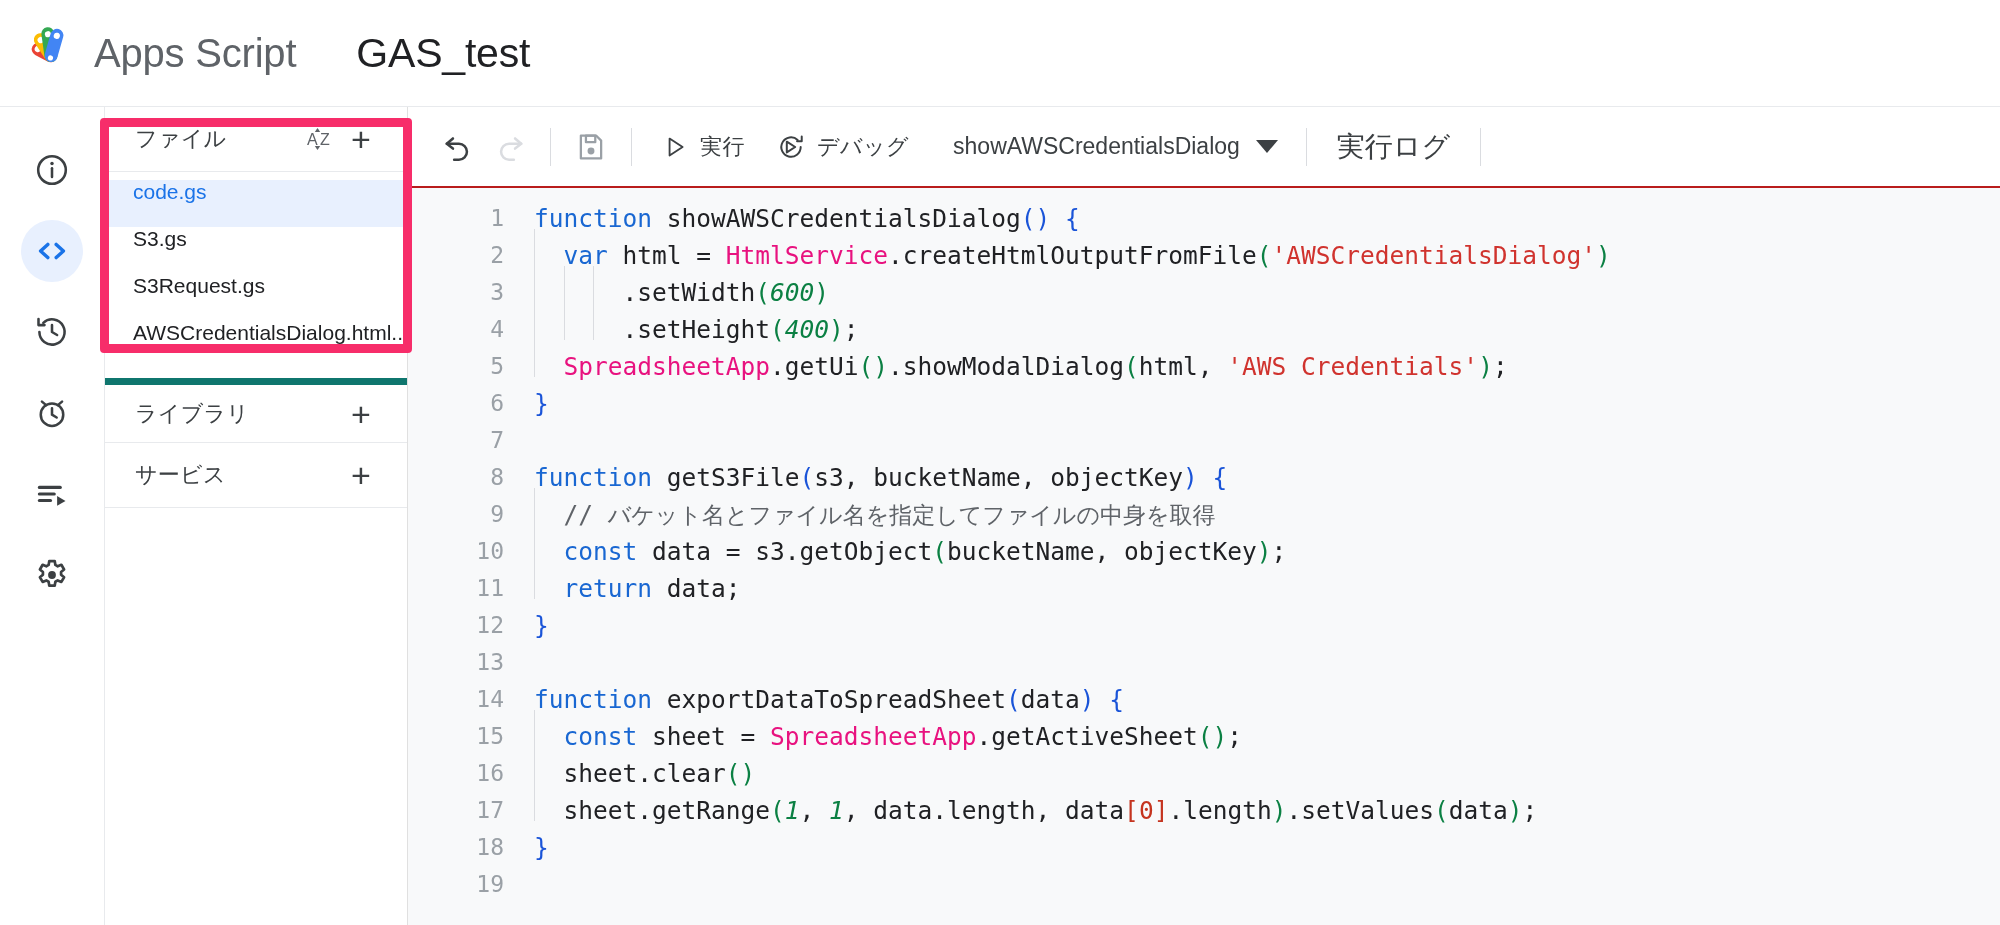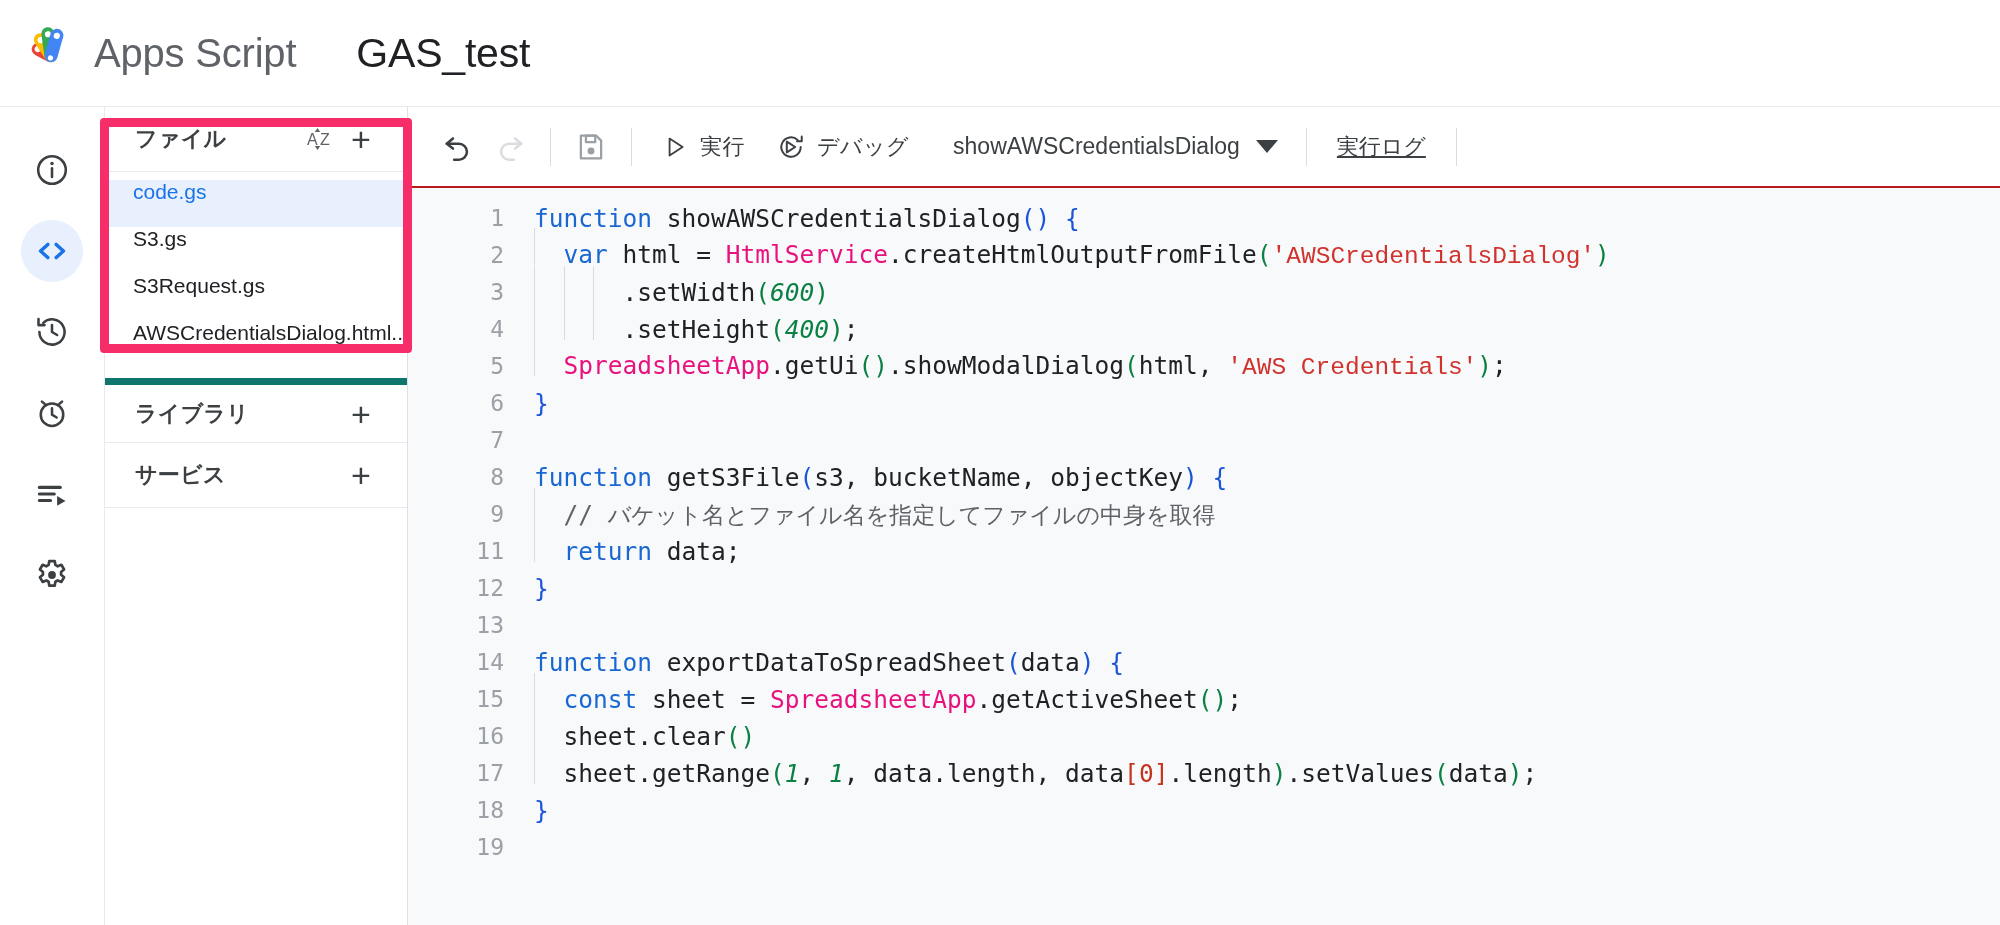--- a/index.html
+++ b/index.html
@@ -45,21 +45,21 @@
   .panel {
     position:absolute; left:104px; top:107px; width:304px; height:818px;
     background:#fff; border-right:1px solid #e0e0e0;
     border-left:1px solid #e8eaed;
   }
   .panel-sec-head {
     height:65px; display:flex; align-items:center;
     padding:0 26px 0 30px; border-bottom:1px solid #e8eaed;
   }
   .panel-sec-title {
-    font-size:22px; color:#3c4043; font-weight:700; flex:1;
+    font-size:22px; color:#3c4043; font-weight:400; flex:1;
     letter-spacing:0.3px; white-space:nowrap;
   }
   .icon-btn {
     width:40px; height:40px; display:flex; align-items:center;
     justify-content:center; cursor:pointer; flex:none;
   }
   .plus-glyph {
     font-size:34px; color:#3c4043; font-weight:300; line-height:1;
   }
   .file-list { padding:8px 0 10px 0; }
@@ -103,21 +103,21 @@
   .fn-select {
     display:flex; align-items:center; cursor:pointer;
     padding:0 14px; height:56px; margin-left:14px;
   }
   .fn-name { font-size:23px; color:#3c4043; white-space:nowrap; }
   .caret {
     width:0; height:0; margin-left:16px;
     border-left:11px solid transparent; border-right:11px solid transparent;
     border-top:13px solid #3c4043;
   }
-  .log-label { font-size:22px; color:#3c4043; white-space:nowrap;text-decoration:underline; }
+  .log-label { font-size:28px; color:#3c4043; white-space:nowrap; }
 
   
   .editor {
     position:absolute; left:408px; top:188px; width:1592px; height:737px;
     background:#f8f9fa; overflow:hidden;
   }
   .code-area {
     position:relative;
     font-family:"DejaVu Sans Mono", monospace;
     font-size:24.5px; line-height:37px;
@@ -135,21 +135,21 @@
   }
   .ind {
     display:inline-block; position:relative;
   }
   .ind::before {
     content:""; position:absolute; left:0; top:-8px;
     height:37px; width:1px; background:#dadce0;
   }
   .kw   { color:#1967d2; }
   .cls  { color:#e8127f; }
-  .str  { color:#d0332e;font-family:Liberation Mono, monospace; }
+  .str  { color:#d0332e; }
   .num  { color:#0b8043;font-style:italic; }
   .par  { color:#0b8043; }
   .blu  { color:#1a54d8; }
   .cmt  { color:#5f6368; }
   .brk0 { color:#c5341f; }
   .jp-cmt { font-family:"DejaVu Sans", sans-serif; color:#5f6368; font-size:23px; }
 </style>
 </head>
 <body>
 
@@ -397,20 +397,24 @@
       <div class="code-row">
         <div class="gutter">8</div>
         <div class="code-line"><span class="kw">function</span> getS3File<span class="blu">(</span>s3, bucketName, objectKey<span class="blu">)</span> <span class="blu">{</span></div>
       </div>
 
       <div class="code-row">
         <div class="gutter">9</div>
         <div class="code-line"><span class="ind">  </span><span class="cmt">// </span><span class="jp-cmt">バケット名とファイル名を指定してファイルの中身を取得</span></div>
       </div>
 
+      <div class="code-row">
+        <div class="gutter">10</div>
+        <div class="code-line"><span class="ind">  </span><span class="kw">const</span> data = s3.getObject<span class="par">(</span>bucketName, objectKey<span class="par">)</span>;</div>
+      </div>
 
       <div class="code-row">
         <div class="gutter">11</div>
         <div class="code-line"><span class="ind">  </span><span class="kw">return</span> data;</div>
       </div>
 
       <div class="code-row">
         <div class="gutter">12</div>
         <div class="code-line"><span class="blu">}</span></div>
       </div>

